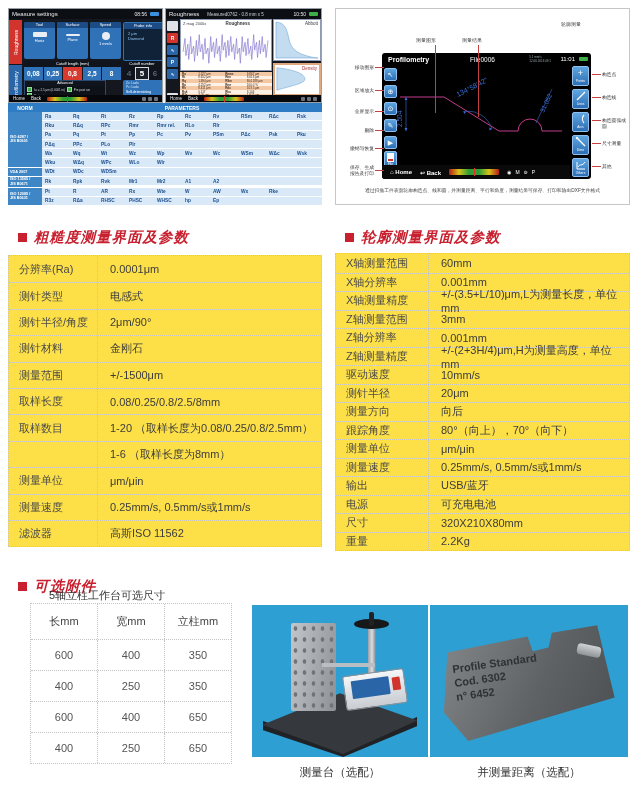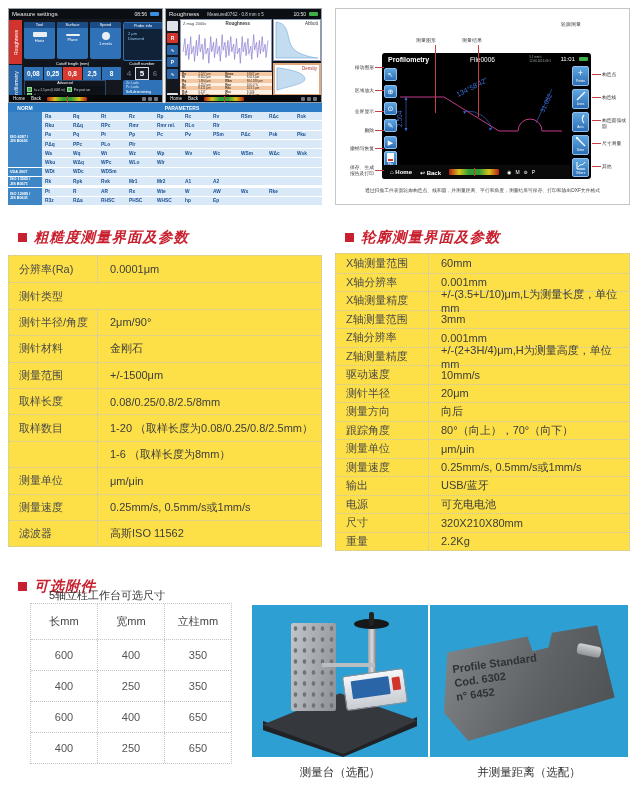--- a/index.html
+++ b/index.html
@@ -608,20 +608,21 @@
     <b>轮廓测量界面及参数</b>
   </div>
 
   <div class="spectbl tall" style="left:8px;top:255px;width:314px;">
     <div class="srow">
         <div class="sl">分辨率(Ra)</div>
         <div class="sv">0.0001μm</div>
       </div>
       <div class="srow">
         <div class="sl">测针类型</div>
+        <div class="sv">电感式</div>
       </div>
       <div class="srow">
         <div class="sl">测针半径/角度</div>
         <div class="sv">2μm/90°</div>
       </div>
       <div class="srow">
         <div class="sl">测针材料</div>
         <div class="sv">金刚石</div>
       </div>
       <div class="srow">

